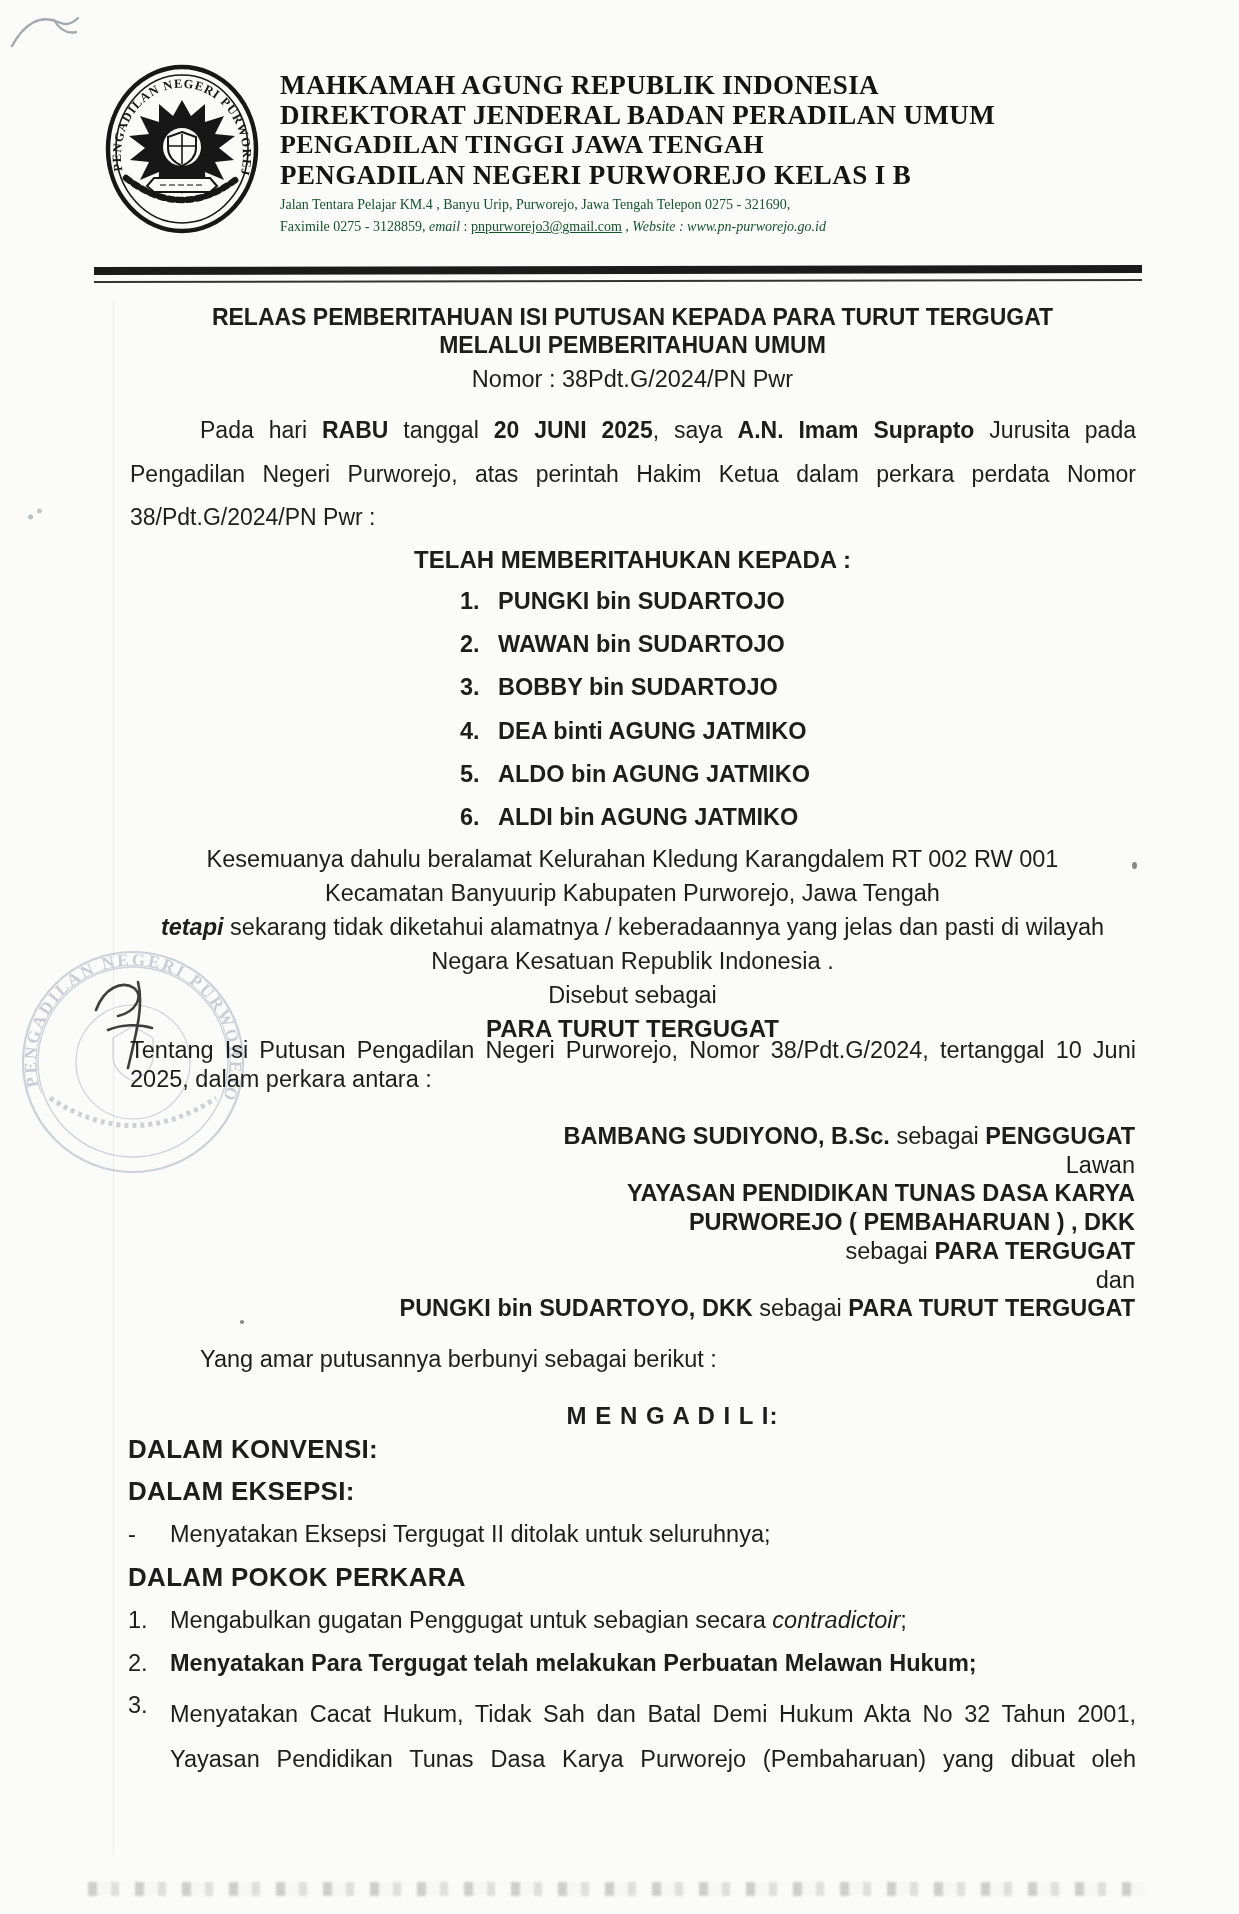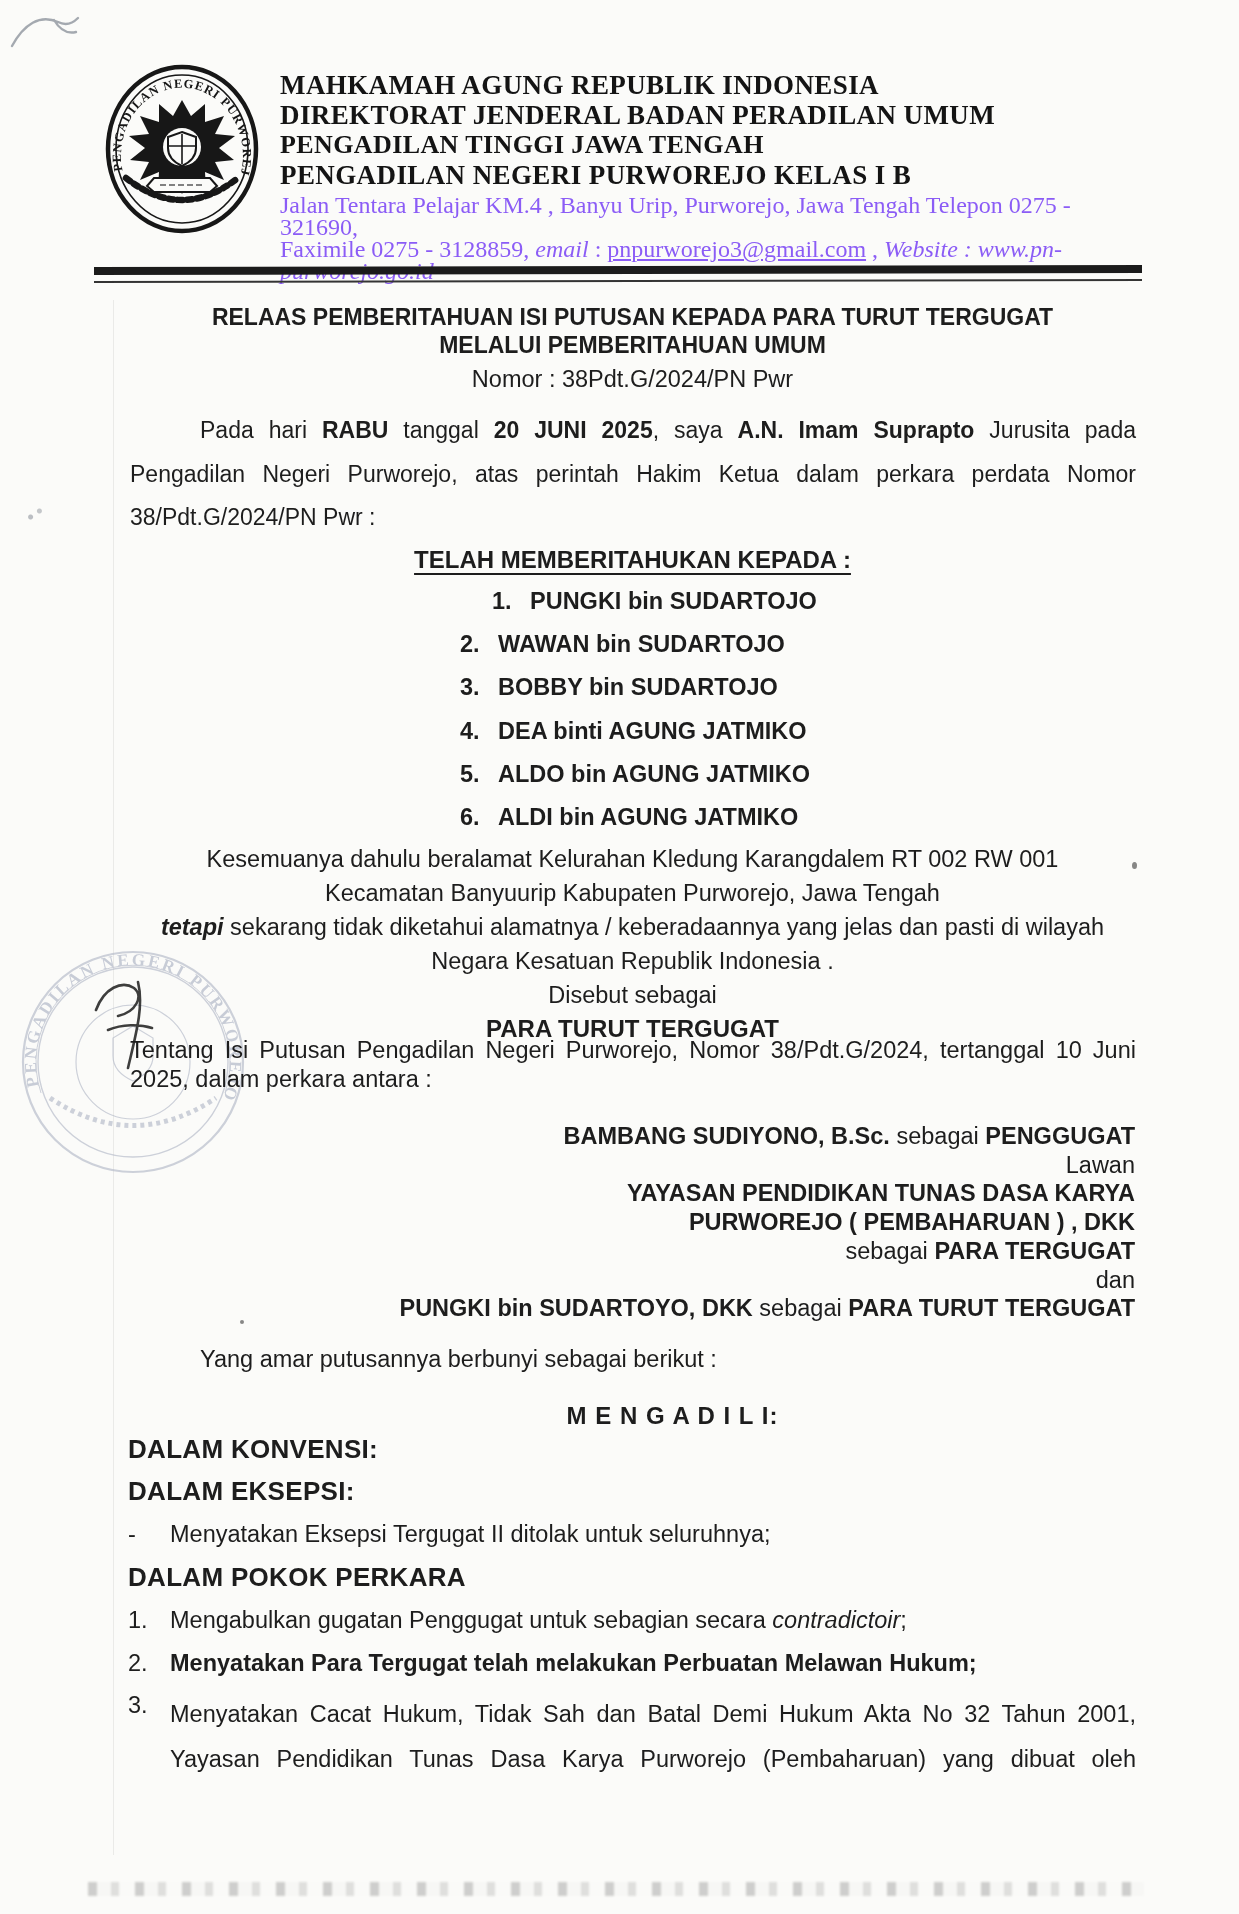--- a/index.html
+++ b/index.html
@@ -4,40 +4,40 @@
 <style>
   html,body{margin:0;padding:0;background:#e8e8e6;}
   #page{position:relative;width:1239px;height:1914px;background:#fbfbf9;overflow:hidden;
         font-family:"Liberation Sans","DejaVu Sans",sans-serif;color:#1d1d1d;}
   .abs{position:absolute;}
   
   .hdr-text{left:280px;top:70px;width:840px;text-align:left;
             font-family:"Liberation Serif","DejaVu Serif",serif;color:#141414;}
   .hdr-l{font-weight:bold;font-size:27px;line-height:30px;letter-spacing:.4px;}
   .hdr-l3{font-size:26px;}
-  .hdr-addr{font-size:24px;line-height:22px;margin-top:4px;color:#8b5cf6;}
+  .hdr-addr{font-size:14px;line-height:22px;margin-top:4px;color:#14532d;}
   .hdr-addr .it{font-style:italic;}
   .hdr-addr .ul{text-decoration:underline;}
   .sep-thick{left:94px;top:266px;width:1048px;height:8px;background:#1b1b1b;transform:rotate(-.12deg);}
   .sep-thin{left:94px;top:280px;width:1048px;height:2px;background:#343434;transform:rotate(-.12deg);}
   
   .b{font-weight:bold;}
   .bi{font-weight:bold;font-style:italic;}
   .it{font-style:italic;}
   .jl{text-align:justify;text-align-last:justify;}
   
   .title{left:130px;top:303px;width:1005px;text-align:center;}
   .title-l{font-weight:bold;font-size:23px;line-height:28px;}
   .title-nomor{font-size:23.5px;margin-top:7px;}
   
   .para1{left:130px;top:409px;width:1006px;font-size:23px;line-height:43.5px;}
   .indent{text-indent:70px;}
   
   .telah{left:130px;top:546px;width:1005px;text-align:center;font-size:24px;font-weight:bold;}
-  .telah span{text-decoration:underline;text-underline-offset:5px;text-align:right;}
+  .telah span{text-underline-offset:5px;text-align:right;}
   .nlist-row{left:460px;font-size:23.5px;font-weight:bold;white-space:nowrap;}
   .nlist-no{display:inline-block;width:38px;}
   
   .addr-para{left:130px;top:842px;width:1005px;text-align:center;font-size:23.5px;line-height:34px;z-index:2;}
   .addr-para .big-b{font-size:24px;font-weight:bold;}
   
   .tentang{left:130px;top:1036px;width:1006px;font-size:23.5px;line-height:28.5px;z-index:2;}
   
   .parties{left:130px;top:1122px;width:1005px;text-align:right;font-size:23.5px;line-height:28.7px;z-index:2;}
   
@@ -113,21 +113,21 @@
     <div class="jl indent"><span>Pada hari  </span><span class="b">RABU</span><span>  tanggal </span><span class="b">20 JUNI 2025</span><span>, saya  </span><span class="b">A.N. Imam Suprapto</span><span> Jurusita pada</span>
     </div>
     <div class="jl">Pengadilan Negeri Purworejo, atas perintah Hakim Ketua dalam perkara perdata Nomor</div>
     <div>38/Pdt.G/2024/PN Pwr :</div>
   </div>
 
   <div class="abs telah">
     <span>TELAH MEMBERITAHUKAN KEPADA :</span>
   </div>
 
-  <div class="abs nlist-row" style="top:588px;margin-left:32px;">
+  <div class="abs nlist-row" style="top:588px;">
     <span class="nlist-no">1.</span><span>PUNGKI bin SUDARTOJO</span>
   </div>
   <div class="abs nlist-row" style="top:631px;">
     <span class="nlist-no">2.</span><span>WAWAN bin SUDARTOJO</span>
   </div>
   <div class="abs nlist-row" style="top:674px;">
     <span class="nlist-no">3.</span><span>BOBBY bin SUDARTOJO</span>
   </div>
   <div class="abs nlist-row" style="top:718px;">
     <span class="nlist-no">4.</span><span>DEA binti AGUNG JATMIKO</span>

